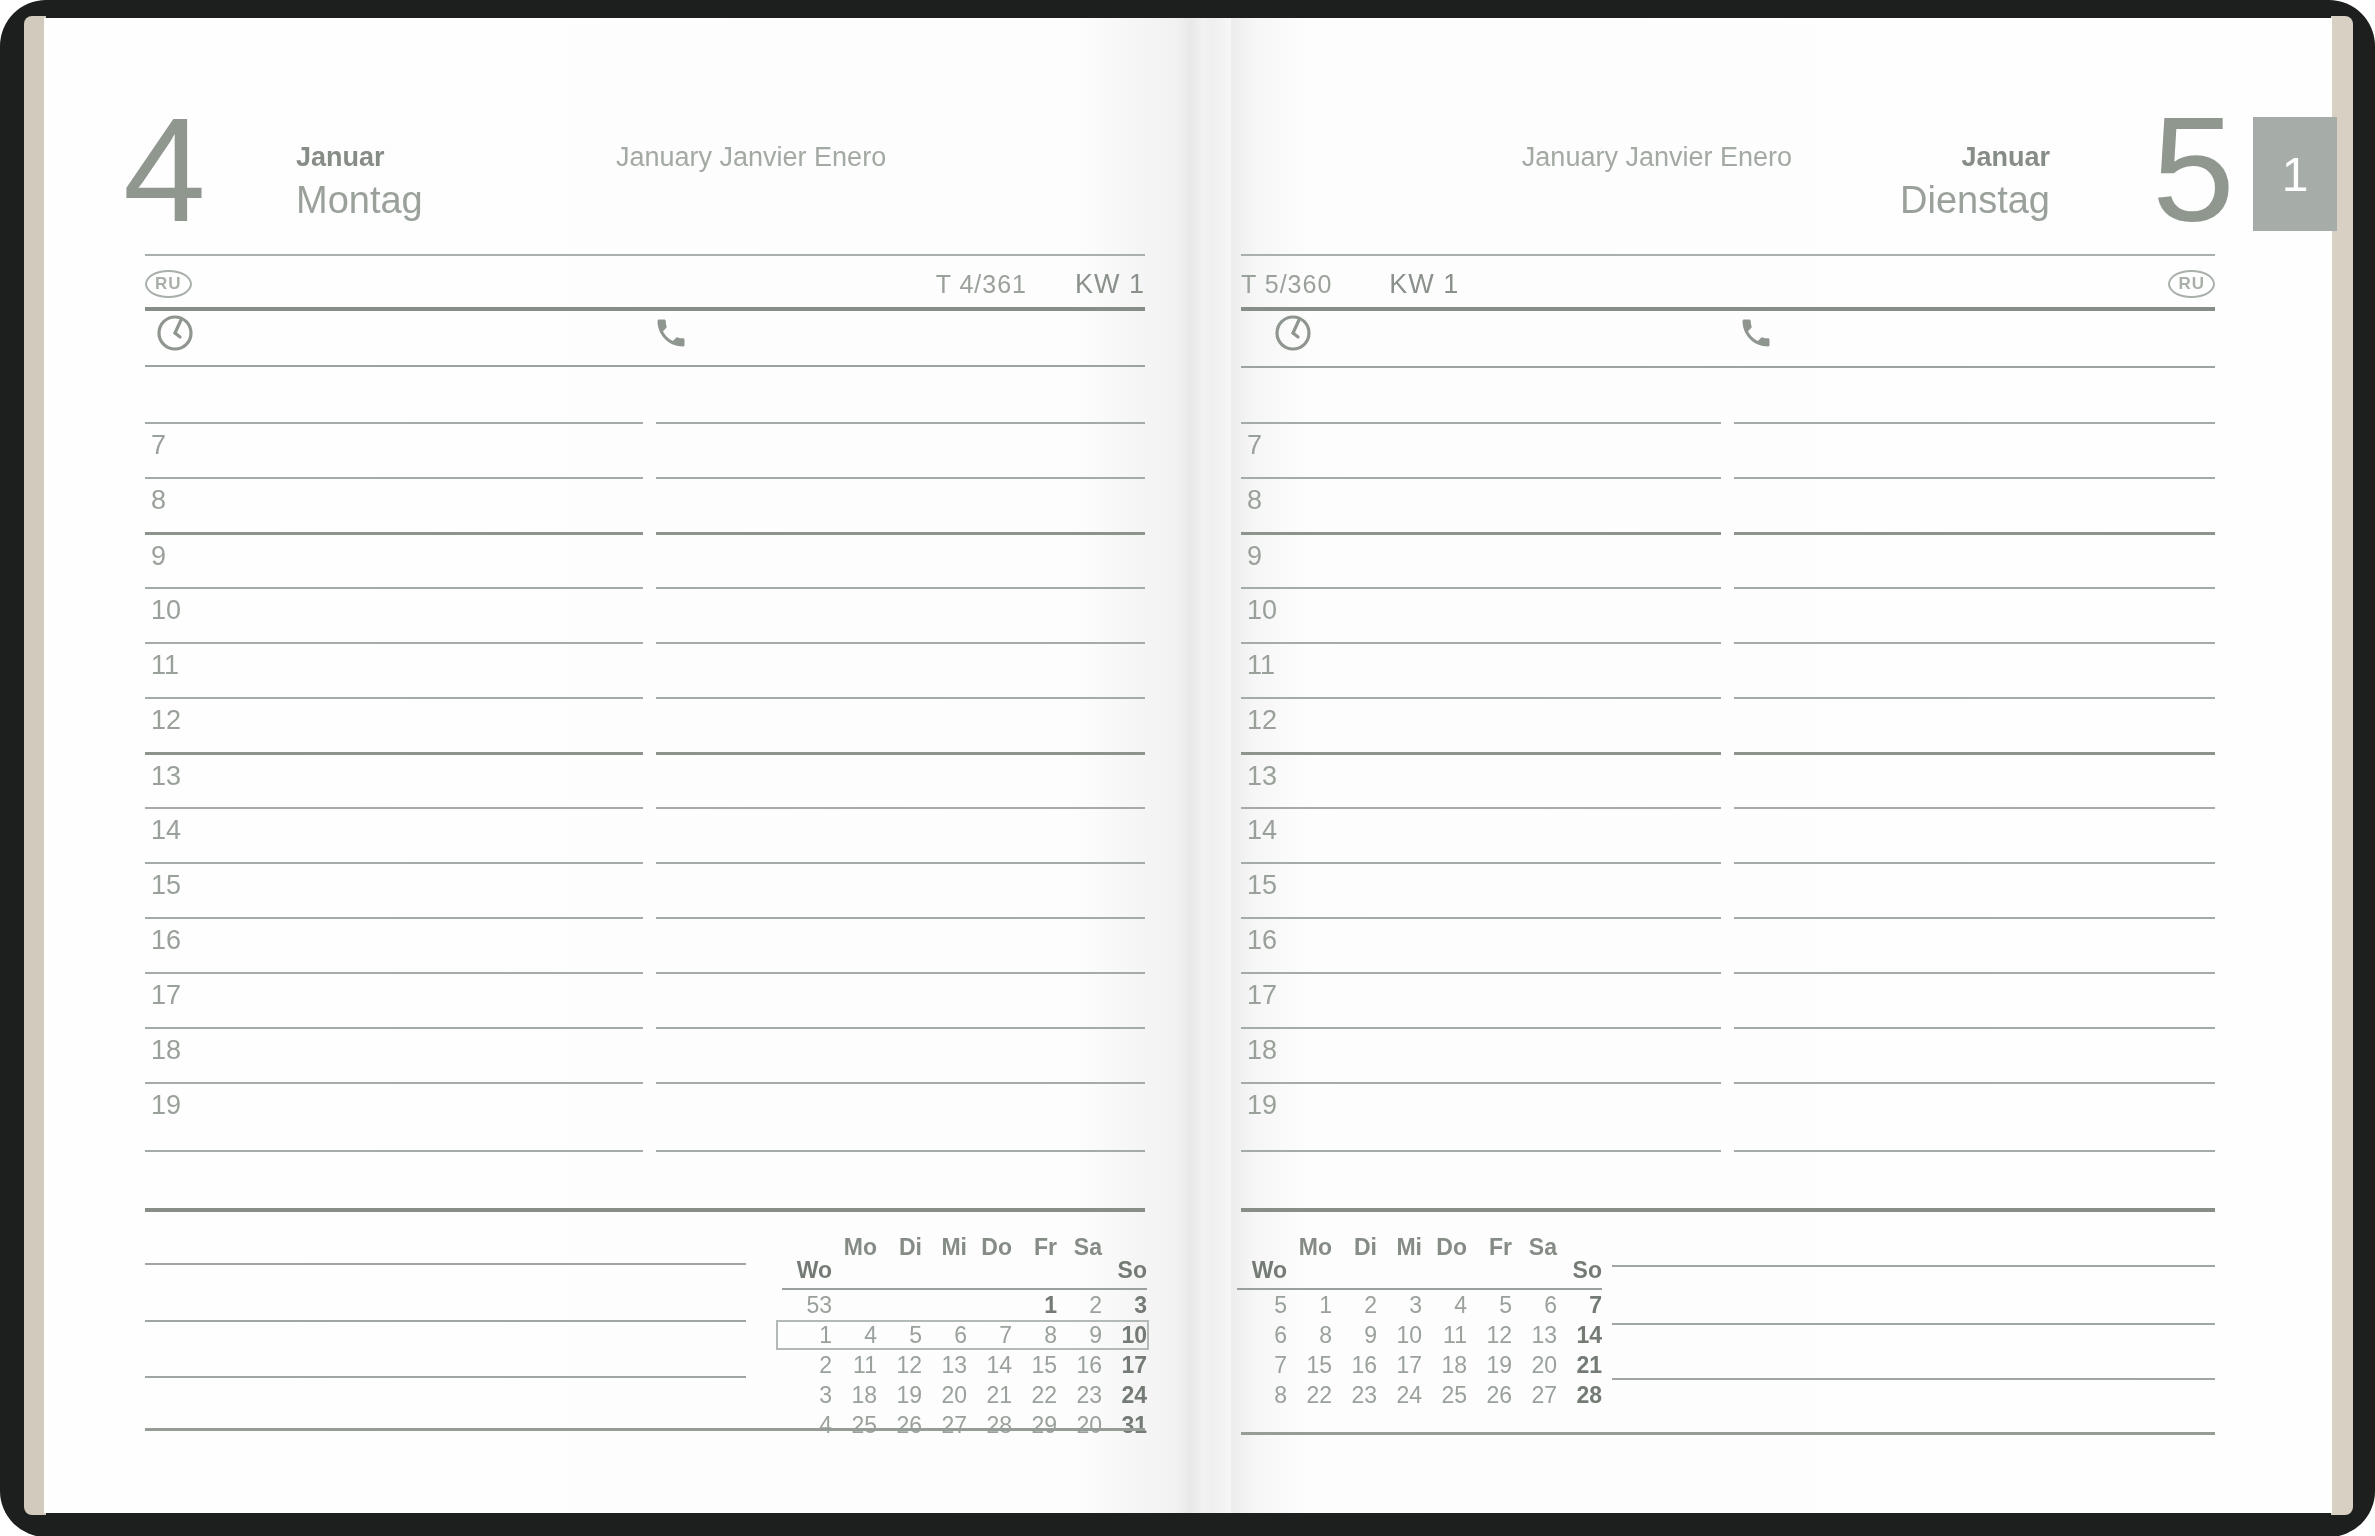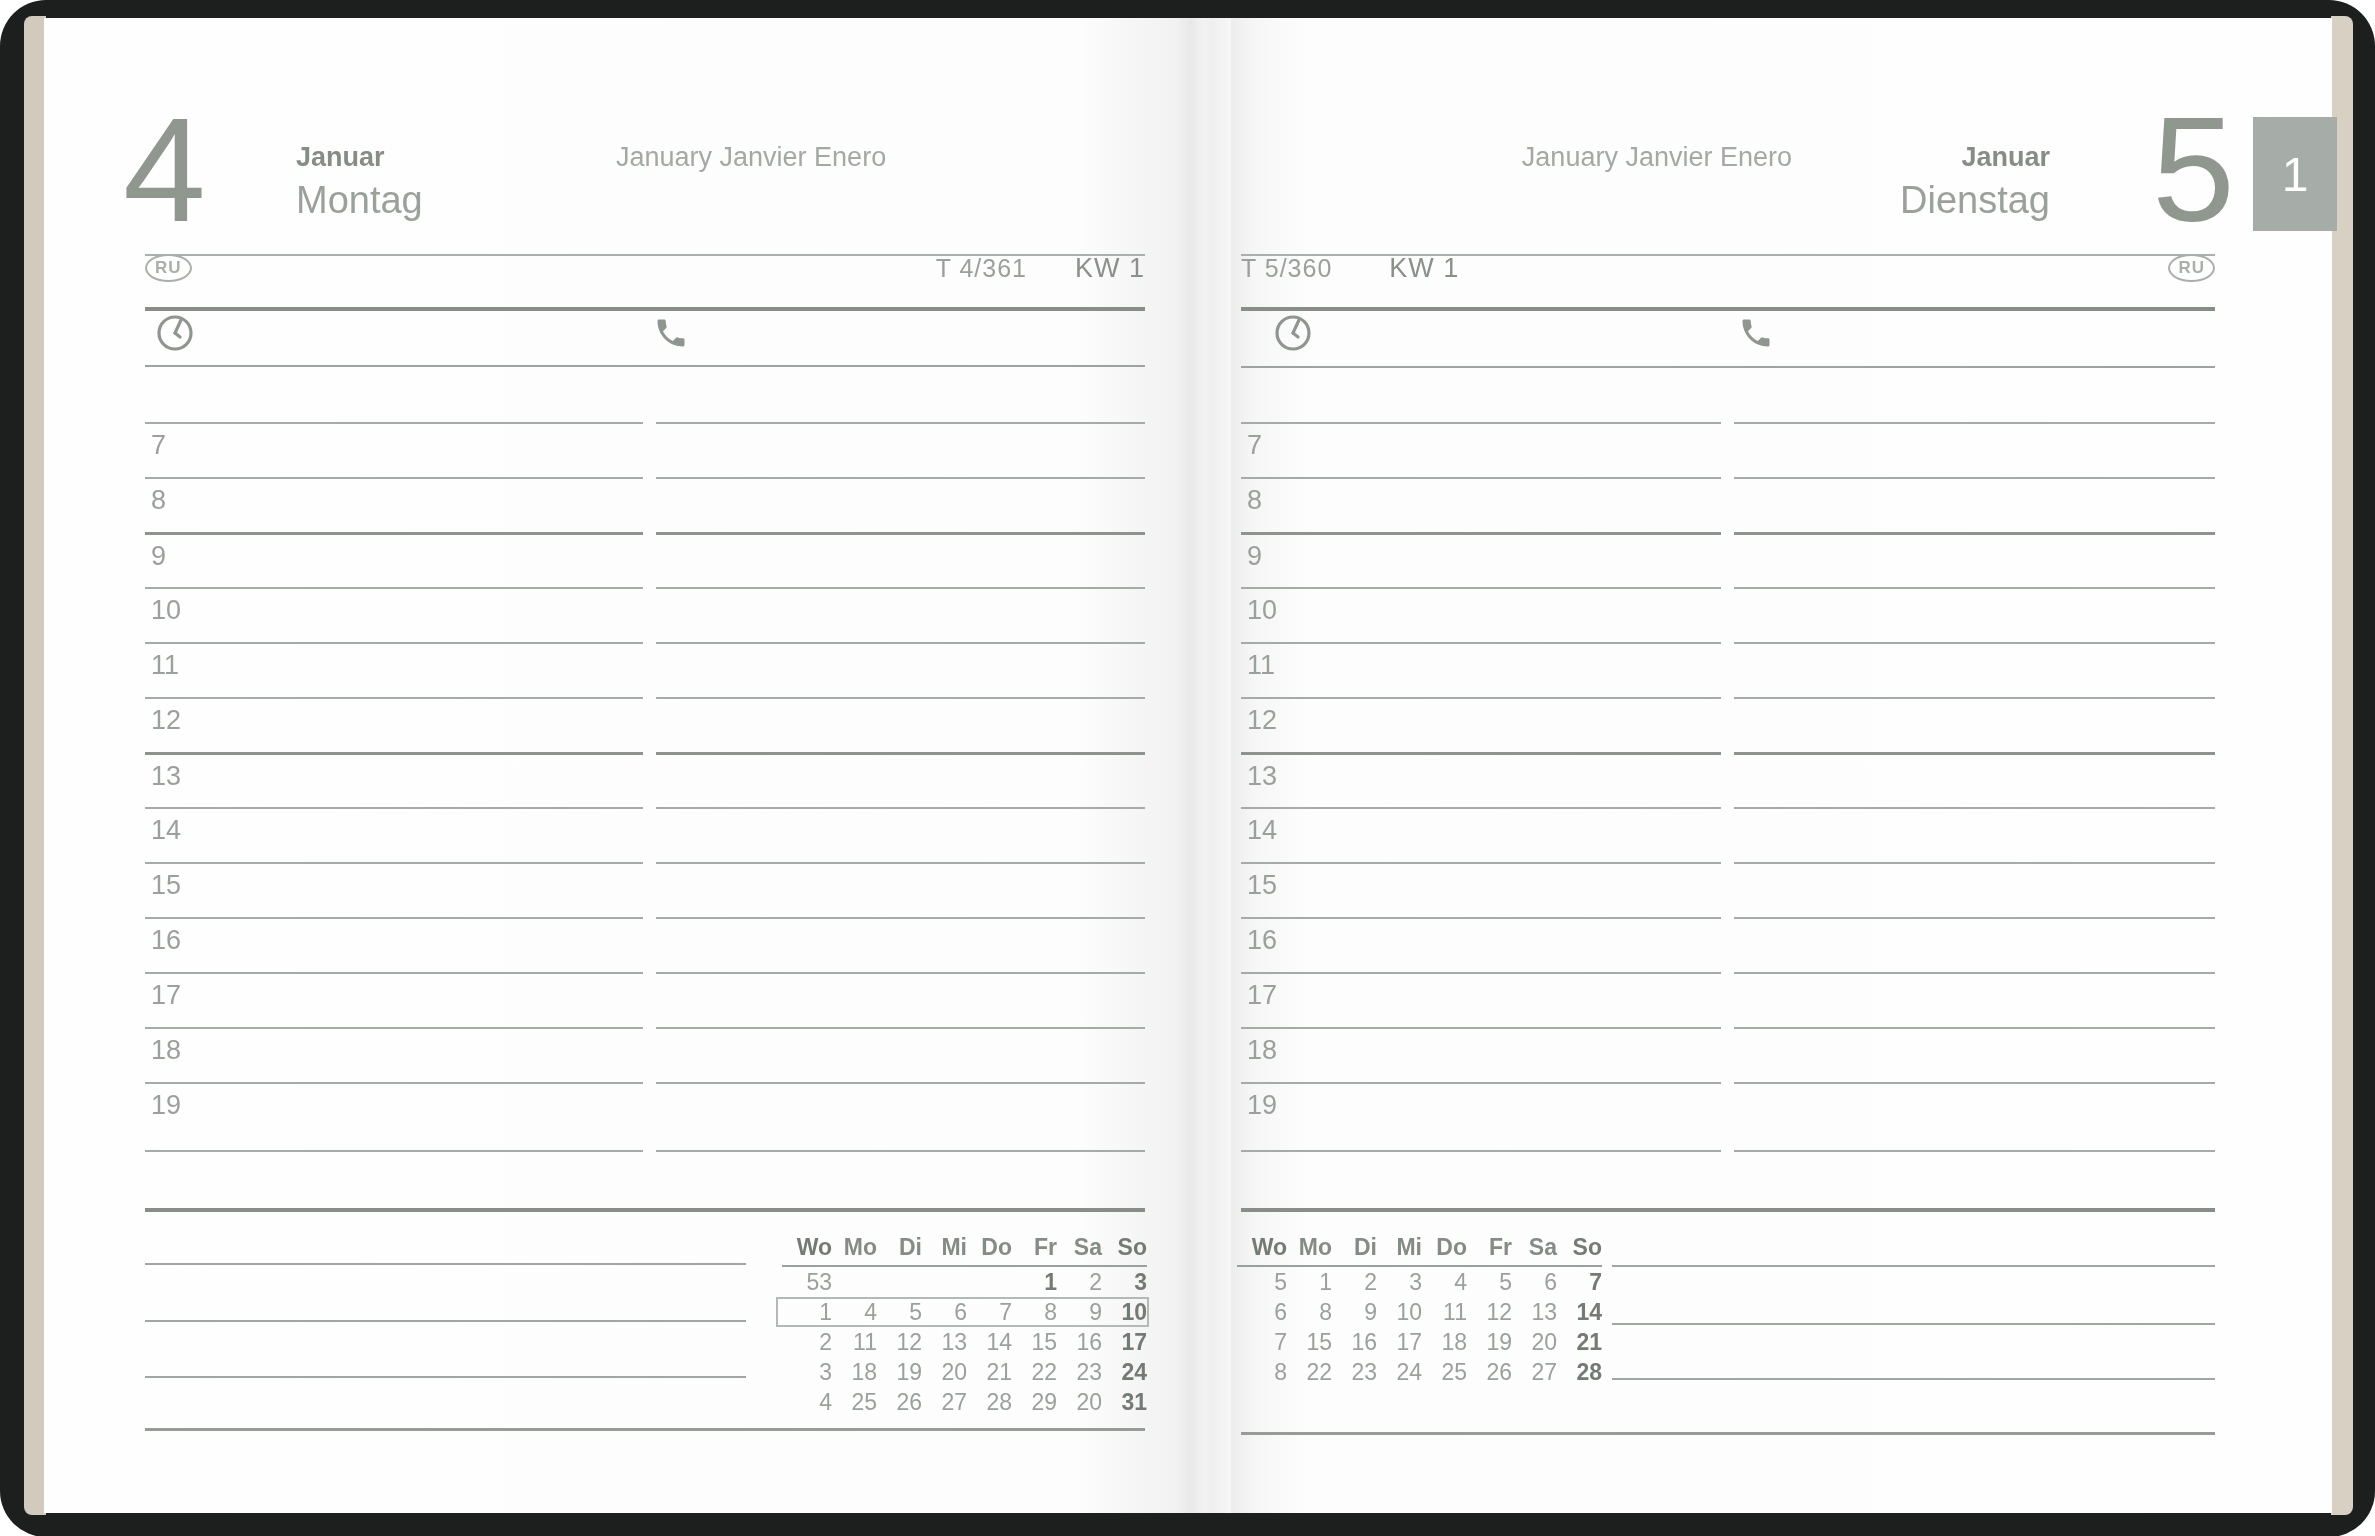--- a/index.html
+++ b/index.html
@@ -21,21 +21,21 @@
   .hdr-small{font-size:27px;color:#a3a9a3;line-height:1.2;}
   .hdr-small.de{font-weight:bold;color:#868d87;}
   .hdr-big{font-size:38px;color:#9aa19b;line-height:1.2;}
   .ta-r{text-align:right;}
 
   .rule{position:absolute;background:#aab0ab;height:2px;}
   .rule.med{height:3px;background:#969d97;}
   .rule.thick{height:4px;background:#878e88;}
 
   
-  .info-row{position:absolute;top:228px;height:44px;display:flex;align-items:center;justify-content:flex-end;}
+  .info-row{position:absolute;top:244px;height:44px;display:flex;align-items:center;justify-content:flex-end;}
   .ru{display:inline-flex;align-items:center;justify-content:center;border:2px solid #a9afa9;border-radius:50%;color:#a9afa9;font-size:17px;font-weight:bold;letter-spacing:1px;padding:1px 8px;line-height:1.3;}
   .dayct{font-size:25px;color:#9aa09a;letter-spacing:1px;}
   .kw{font-size:27px;font-weight:normal;color:#8a918b;letter-spacing:1px;}
 
   
   .icon{position:absolute;width:40px;height:40px;top:295px;}
   .icon svg{width:100%;height:100%;display:block;}
 
   
   .hour-rows{position:absolute;top:404px;}
@@ -44,21 +44,21 @@
   .hour-row.strong .hcol{border-top:3px solid #8d948e;}
   .hnum{display:block;font-size:27px;color:#9aa09a;margin:8px 0 0 6px;line-height:1;}
   .split-line{position:absolute;display:flex;height:2px;}
   .split-line .seg{border-top:2px solid #a5aba6;}
 
   
   .notes-line{position:absolute;height:2px;background:#a0a6a1;}
   .cal{position:absolute;font-size:23px;color:#9aa19b;}
   .cal-head{display:grid;border-bottom:2px solid #9aa09b;padding-bottom:4px;}
   .cal-head span{text-align:right;font-weight:bold;color:#858c86;}
-  .cal-head span.strong{color:#747b75;}
+  .cal-head span.strong{color:#747b75;margin-top:23px;}
   .cal-row{display:grid;position:relative;height:30px;align-items:center;}
   .cal-row span{text-align:right;}
   .cal-row .bold{font-weight:bold;color:#747b75;}
   .cal-wn{color:#9aa19b;}
   .boxframe{position:absolute;left:-6px;right:-2px;top:0;bottom:0;border:2px solid #b3b9b4;pointer-events:none;}
 
   .cal8{grid-template-columns:50px repeat(7,45px);}
 
   
   .tab{position:absolute;left:2253px;top:117px;width:84px;height:114px;background:#a6ada9;color:#ffffff;display:flex;align-items:center;justify-content:center;font-size:48px;}

